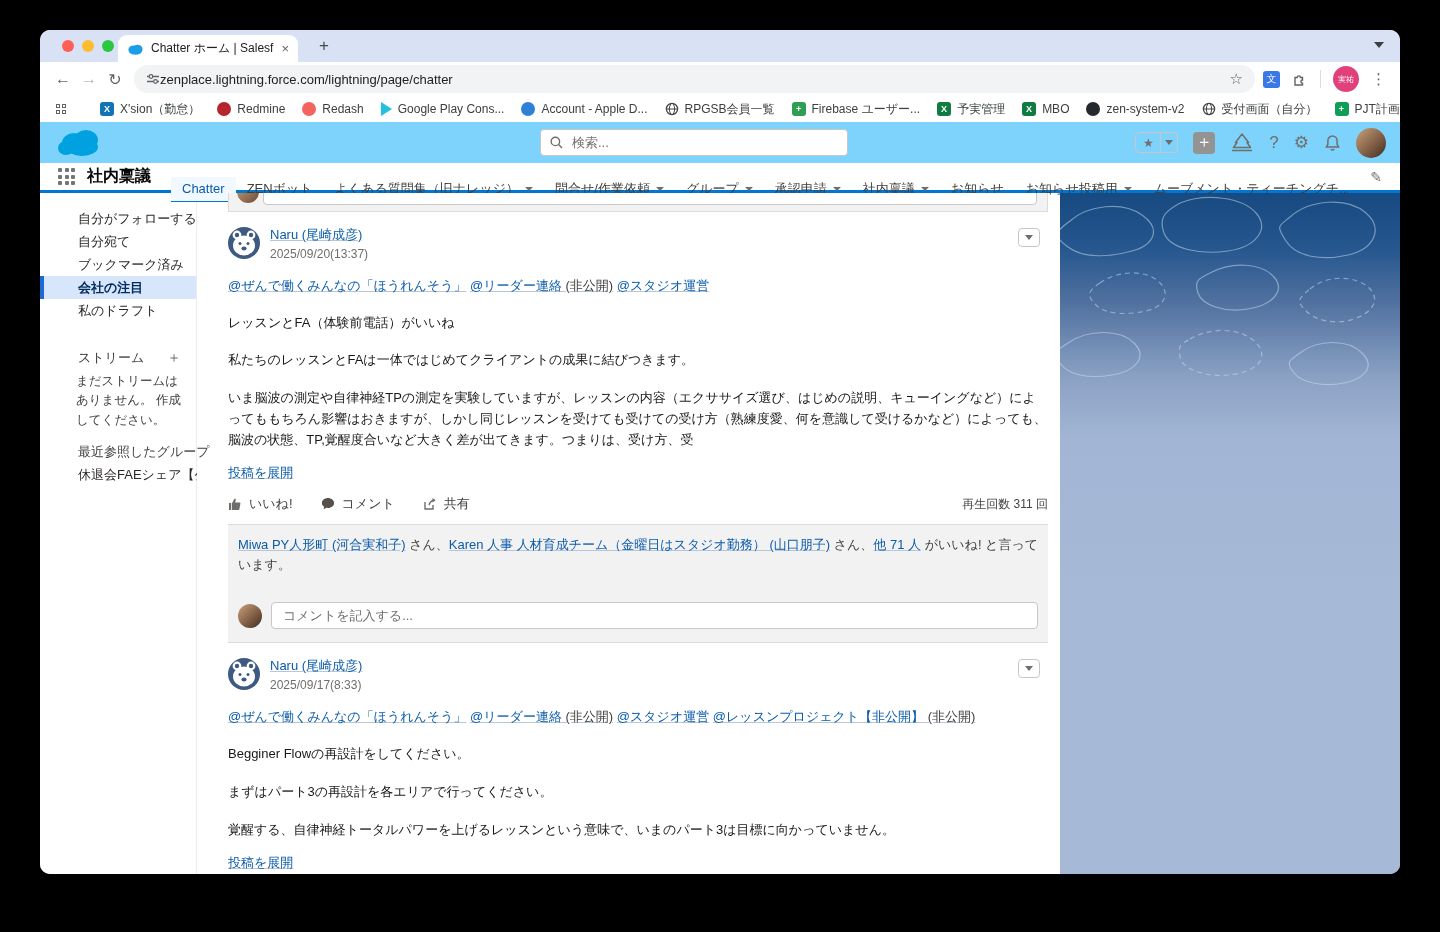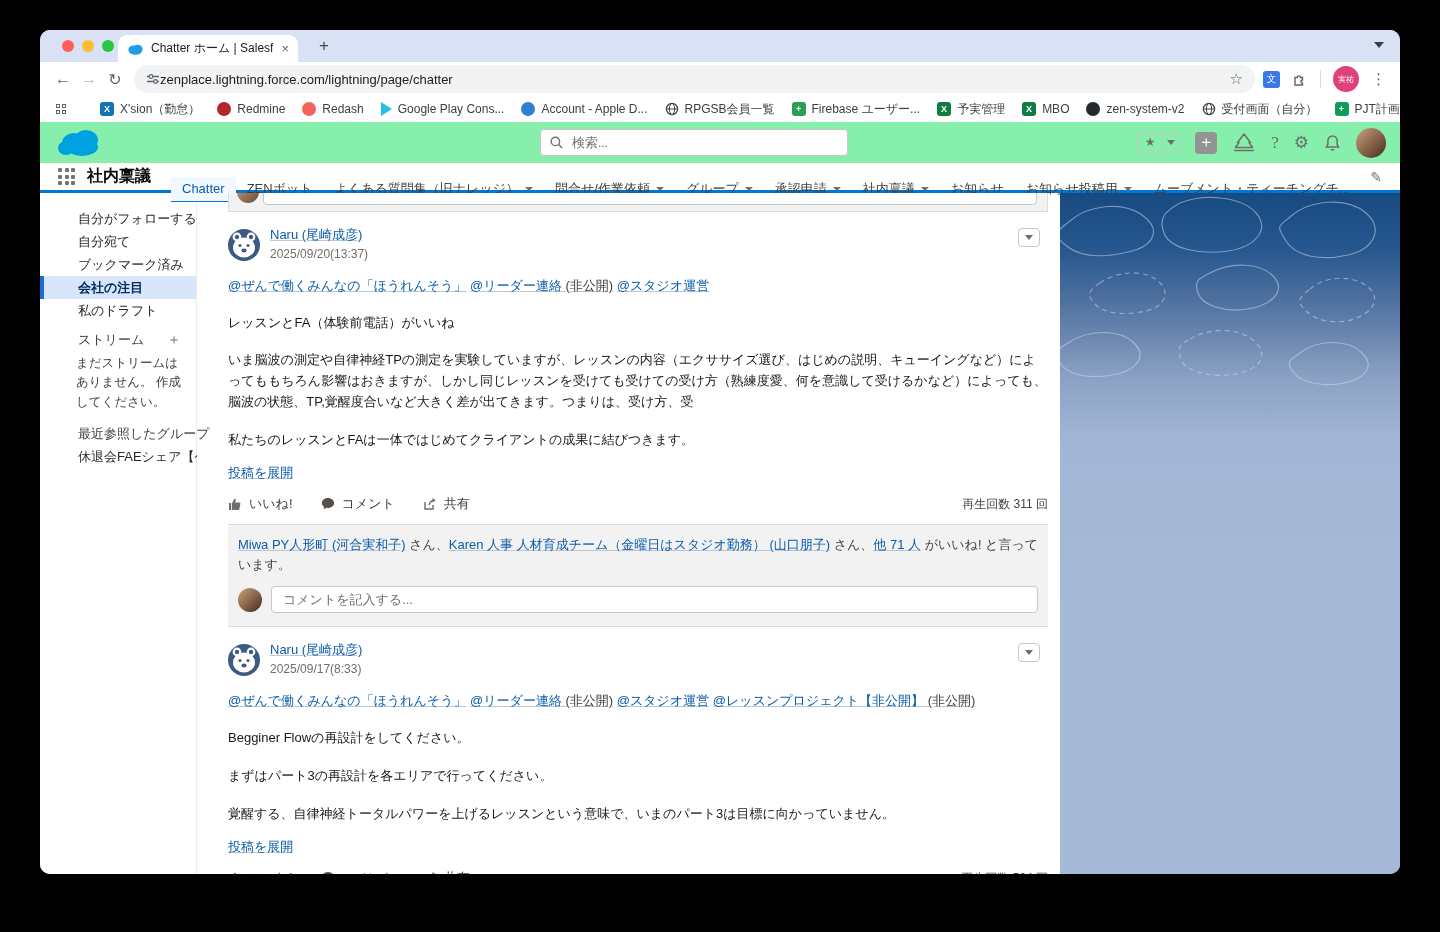--- a/index.html
+++ b/index.html
@@ -51,21 +51,21 @@
          display:flex; align-items:center; justify-content:center; flex:none; }
   .f-xsion{background:#1273b5}.f-redmine{background:#b5252c;border-radius:50%}
   .f-redash{background:#f4645f;border-radius:50%}
   .f-play{background:transparent;width:0;height:0;border-radius:0;border-left:11px solid #23c1e0;border-top:7px solid transparent;border-bottom:7px solid transparent;}
   .f-apple{background:#2f81d6;border-radius:50%}
   .f-globe{background:transparent}
   .f-fire{background:#2e9e54}.f-excel{background:#107c41}.f-git{background:#24292e;border-radius:50%}
   .f-sheets{background:#0f9d58}
 
   
-  .sf-header { height:41px; background:#86efac; position:relative;font-family:Liberation Serif, serif; }
+  .sf-header { height:41px; background:#7dd3fc; position:relative; }
   .sf-cloud { position:absolute; left:16px; top:5px; }
   .sf-search { position:absolute; left:500px; top:7px; width:308px; height:27px; border:1px solid #c9c7c5;
                border-radius:4px; display:flex; align-items:center; padding:0 9px; gap:7px; background:#fff; }
   .sf-search input { border:none; outline:none; flex:1; font-size:13px; font-family:inherit; background:transparent; }
   .sf-search input::placeholder { color:#706e6b; }
   .sf-actions { position:absolute; right:14px; top:0; height:41px; display:flex; align-items:center; gap:15px; color:#706e6b; }
   .favbox { display:flex; }
   .favbox .fb-a { width:26px; height:21px; border:1px solid #c9c7c5; border-radius:4px 0 0 4px;
                   display:flex; align-items:center; justify-content:center; font-size:12px; color:#706e6b; }
   .favbox .fb-b { width:17px; height:21px; border:1px solid #c9c7c5; border-left:none; border-radius:0 4px 4px 0;
@@ -87,52 +87,52 @@
             color:#3e3e3c; white-space:nowrap; }
   .navtab.active { background:#f2f8ff; color:#0b5cab; border-bottom:3px solid #0176d3; margin-bottom:-3px; }
   .chev { width:0; height:0; border-left:4px solid transparent; border-right:4px solid transparent; border-top:4px solid #706e6b; }
   .pencil { position:absolute; right:18px; color:#706e6b; font-size:14px; }
 
   
   .page { display:flex; height:681px; }
   .sidebar { width:157px; background:#fff; border-right:1px solid #ececec; padding-top:14px; flex:none; }
   .side-item { height:23px; line-height:23px; padding-left:38px; font-size:13px; color:#2b2826; white-space:nowrap; }
   .side-item.active { background:#d7e6fb; border-left:4px solid #1b6bd1; padding-left:34px; font-weight:bold; color:#032d60; }
-  .side-head { height:23px; line-height:23px; padding-left:38px; font-size:13px; color:#3e3e3c; position:relative; margin-top:6px; white-space:nowrap; }
+  .side-head { height:23px; line-height:23px; padding-left:38px; font-size:13px; color:#3e3e3c; position:relative; margin-top:24px; white-space:nowrap; }
   .side-plus { position:absolute; right:15px; top:0; color:#706e6b; font-size:14px; }
   .side-empty { padding:3px 10px 0 36px; font-size:12.5px; color:#3e3e3c; line-height:1.55; }
   .mt10 { margin-top:10px; }
 
   .feed { width:863px; background:#fff; padding:0 12px 0 31px; overflow:hidden; flex:none; }
 
   .trunc-strip { background:#f3f2f2; border:1px solid #dddbda; border-top:none; height:19px; position:relative; overflow:hidden; }
   .trunc-input { position:absolute; left:34px; right:10px; top:-16px; height:28px; background:#fff;
                  border:1px solid #c9c7c5; border-radius:4px; }
   .trunc-av { position:absolute; left:8px; top:-12px; width:22px; height:22px; border-radius:50%;
               background:linear-gradient(135deg,#caa27c,#6b4c38); }
 
   .post { padding-top:13px; }
-  .post-head { display:flex; align-items:flex-end; position:relative; }
+  .post-head { display:flex; align-items:center; position:relative; }
   .bear { width:32px; height:32px; flex:none; margin-right:10px; }
   .ph-text { padding-top:1px; }
   a.link { color:#0b5cab; text-decoration:underline; text-decoration-color:#b9c6d8; }
   .p-name { font-size:13px; }
   .p-time { font-size:12px; color:#706e6b; margin-top:3px; }
   .dd { position:absolute; right:8px; top:3px; width:22px; height:19px; border:1px solid #c9c7c5; border-radius:4px;
         display:flex; align-items:center; justify-content:center; background:#fff; }
   .mentions { margin-top:15px; font-size:13px; line-height:1.5; }
   .m-suffix { color:#3e3e3c; text-decoration:underline; text-decoration-color:#b9c6d8; }
   .p-body p { margin:17px 0 0; font-size:13px; color:#181818; line-height:1.6; }
   .expand { display:inline-block; margin-top:14px; font-size:13px; }
   .actions { display:flex; align-items:center; gap:28px; margin:13px 0 11px; font-size:13px; color:#3e3e3c; }
   .act { display:flex; align-items:center; gap:7px; }
   .views { margin-left:auto; font-size:12px; color:#444; }
   .graybox { background:#f3f2f2; border-top:1px solid #dddbda; border-bottom:1px solid #dddbda; padding:10px 10px 13px; }
   .likes { font-size:13px; color:#3e3e3c; line-height:1.5; }
-  .c-row { display:flex; align-items:center; gap:9px; margin-top:12px; }
+  .c-row { display:flex; align-items:center; gap:9px; margin-top:28px; }
   .c-avatar { width:24px; height:24px; border-radius:50%; background:linear-gradient(135deg,#caa27c,#7c5a42 60%,#3c2d22); flex:none; }
   .c-input { flex:1; height:27px; border:1px solid #c9c7c5; border-radius:4px; background:#fff; padding:0 11px;
              font-size:13px; font-family:inherit; color:#444; outline:none; }
   .c-input::placeholder { color:#706e6b; }
 
   .rightbg { flex:1; position:relative; overflow:hidden;
              background:linear-gradient(180deg,#174a80 0%,#25568e 8%,#50719f 16%,#8ba1c4 27%,#a2b5d4 36%,#a6b9d7 60%,#a6b9d7 100%); }
   .contours { position:absolute; top:0; left:0; width:100%; height:230px; opacity:.5; }
 
   .ico-svg { display:block; }
@@ -390,22 +390,22 @@
               <span class="caret"></span>
             </span>
         </div>
         <div class="mentions">
           <a class="link">@ぜんで働くみんなの「ほうれんそう」</a>
           <a class="link">@リーダー連絡</a><span class="m-suffix"> (非公開)</span>
           <a class="link">@スタジオ運営</a>
         </div>
         <div class="p-body">
           <p>レッスンとFA（体験前電話）がいいね</p>
+          <p>私たちのレッスンとFAは一体ではじめてクライアントの成果に結びつきます。</p>
           <p>いま脳波の測定や自律神経TPの測定を実験していますが、レッスンの内容（エクササイズ選び、はじめの説明、キューイングなど）によってももちろん影響はおきますが、しかし同じレッスンを受けても受けての受け方（熟練度愛、何を意識して受けるかなど）によっても、脳波の状態、TP,覚醒度合いなど大きく差が出てきます。つまりは、受け方、受</p>
-          <p>私たちのレッスンとFAは一体ではじめてクライアントの成果に結びつきます。</p>
         </div>
         <a class="link expand">投稿を展開</a>
         <div class="actions">
           <span class="act">
             <svg class="ico-svg" width="14" height="14" viewBox="0 0 14 14">
                 <path d="M1 6h2.2v7H1zM4 13V6.2L6.3 2c.2-.4.8-.5 1.2-.2.3.2.4.6.3 1L7.2 5.4h4.3c.6 0 1 .5.9 1.1l-1 5.6c-.1.5-.5.9-1 .9H4z" fill="#706e6b"></path>
               </svg>
             <span>いいね!</span>
           </span>
           <span class="act">

